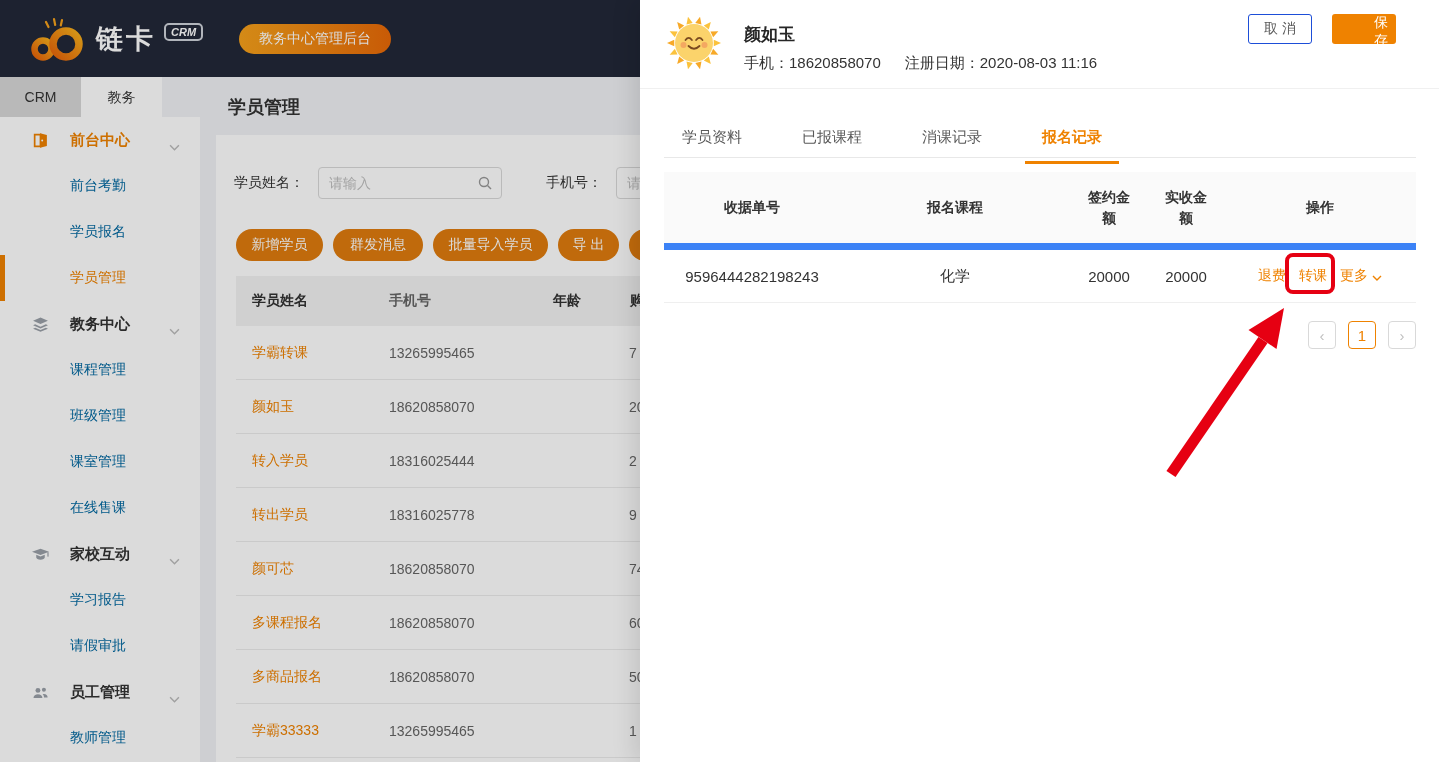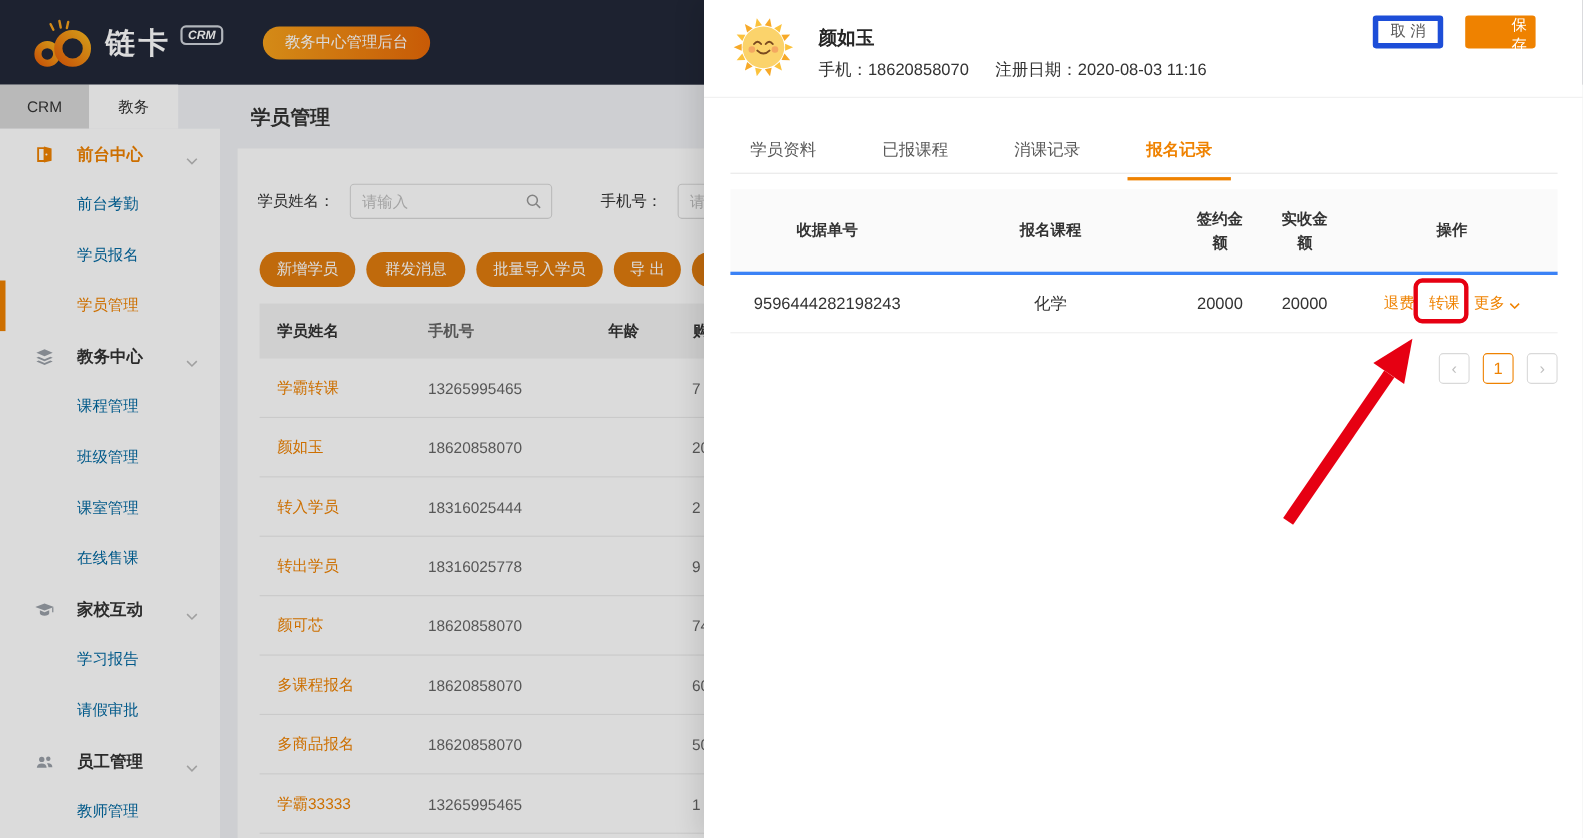--- a/index.html
+++ b/index.html
@@ -54,30 +54,30 @@
   
   .mask { position:absolute; inset:0; background:rgba(0,0,0,0.14); z-index:10; }
 
   
   .drawer { position:absolute; left:640px; top:0; width:799px; height:762px; background:#fff; z-index:20; box-shadow:-8px 0 20px rgba(0,0,0,0.10); }
   .avatar { position:absolute; left:26px; top:15px; width:56px; height:56px; border-radius:50%; overflow:hidden; }
   .stu-name { position:absolute; left:104px; top:23px; font-size:17px; font-weight:bold; color:#262626; }
   .stu-info { position:absolute; left:104px; top:54px; font-size:15px; color:#333; }
   .stu-info .sep { display:inline-block; width:24px; }
   .hdr-btns { position:absolute; right:43px; top:14px; display:flex; gap:20px; }
-  .btn-cancel { width:64px; height:30px; background:#fff; border:5px solid #1d4ed8; border-radius:3px; color:#595959; font-size:14px; cursor:pointer; font-family:inherit; }
+  .btn-cancel { width:64px; height:30px; background:#fff; border:1px solid #1d4ed8; border-radius:3px; color:#595959; font-size:14px; cursor:pointer; font-family:inherit; }
   .btn-save { width:64px; height:30px; background:#ef8200; border:none; border-radius:3px; color:#fff; font-size:14px; cursor:pointer; font-family:inherit;padding-left:34px; }
   .d-div { position:absolute; left:0; top:88px; width:100%; height:1px; background:#f0f0f0; }
   .d-tabs { position:absolute; left:42px; top:125px; display:flex; gap:60px; height:33px; }
   .d-tab { font-size:15px; color:#595959; cursor:pointer; position:relative; line-height:24px; }
   .d-tab.active { color:#ef8200; font-weight:bold; }
   .d-tab.active::after { content:""; position:absolute; left:-17px; right:-17px; bottom:-6px; height:3px; background:#ef8200; }
   .d-tabdiv { position:absolute; left:24px; right:23px; top:157px; height:1px; background:#e8e8e8; }
   .rtable { position:absolute; left:24px; top:172px; width:752px; }
-  .r-head { display:grid; grid-template-columns:176px 230px 78px 76px 192px; background:#fafafa; height:78px; align-items:center; border-bottom:3px solid #3b82f6; }
+  .r-head { display:grid; grid-template-columns:176px 230px 78px 76px 192px; background:#fafafa; height:78px; align-items:center; border-bottom:7px solid #3b82f6; }
   .r-head div { text-align:center; font-size:14px; font-weight:bold; color:#333; display:flex; justify-content:center; }
   .r-head div span.narrow { display:inline-block; width:48px; line-height:21px; }
   .r-row { display:grid; grid-template-columns:176px 230px 78px 76px 192px; height:53px; align-items:center; border-bottom:1px solid #efefef; }
   .r-row div { text-align:center; font-size:15px; color:#333; }
   .r-actions { display:flex; justify-content:center; align-items:center; gap:13px; }
   .r-link { color:#ef8200; font-size:14px; cursor:pointer; white-space:nowrap; display:inline-flex; align-items:center; gap:4px; }
   .pager { position:absolute; right:23px; top:321px; display:flex; gap:12px; }
   .pg { width:28px; height:28px; border-radius:4px; border:1px solid #d9d9d9; background:#fff; color:#bfbfbf; font-size:15px; display:flex; align-items:center; justify-content:center; cursor:pointer; }
   .pg.cur { border-color:#ef8200; color:#ef8200; }
 

